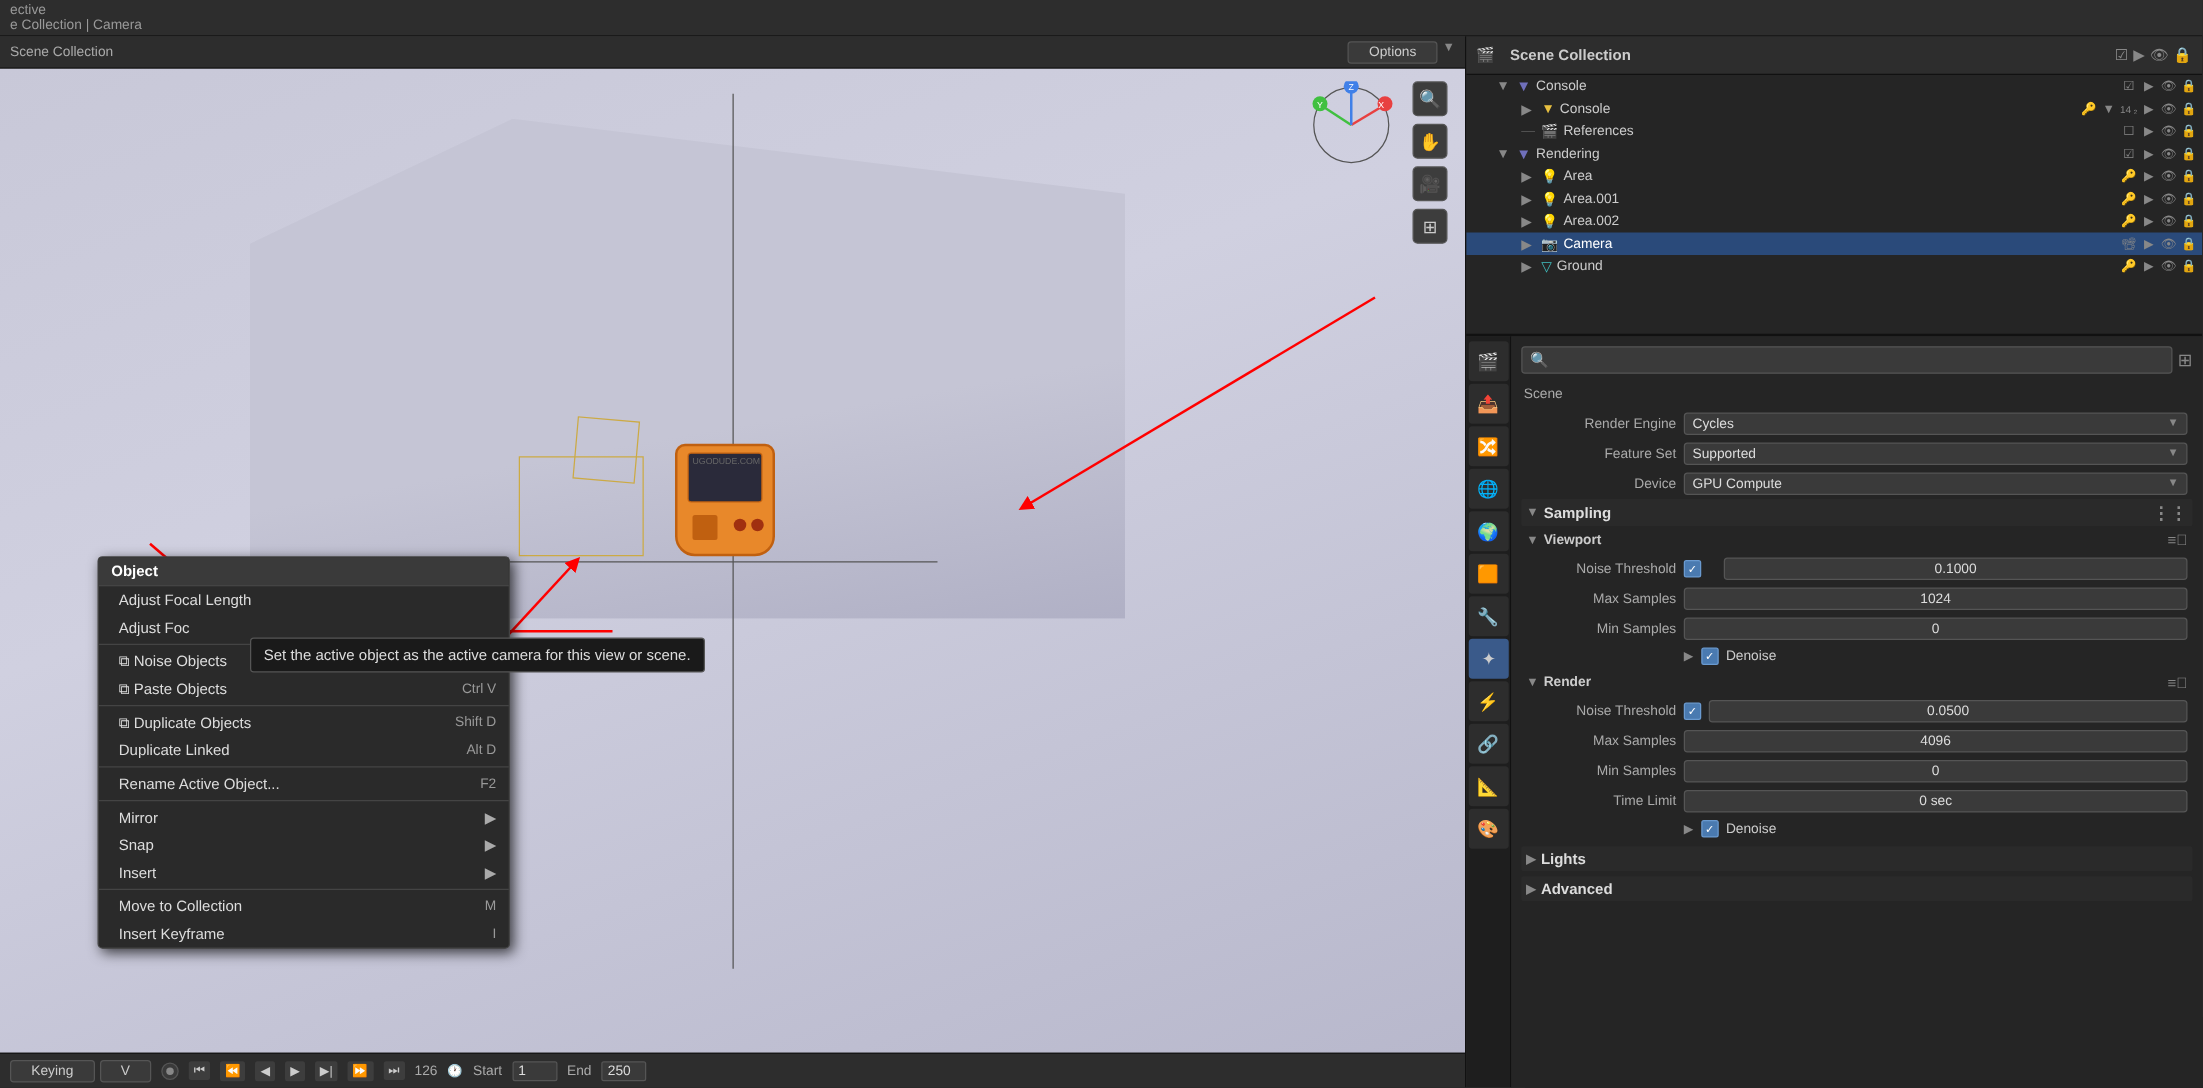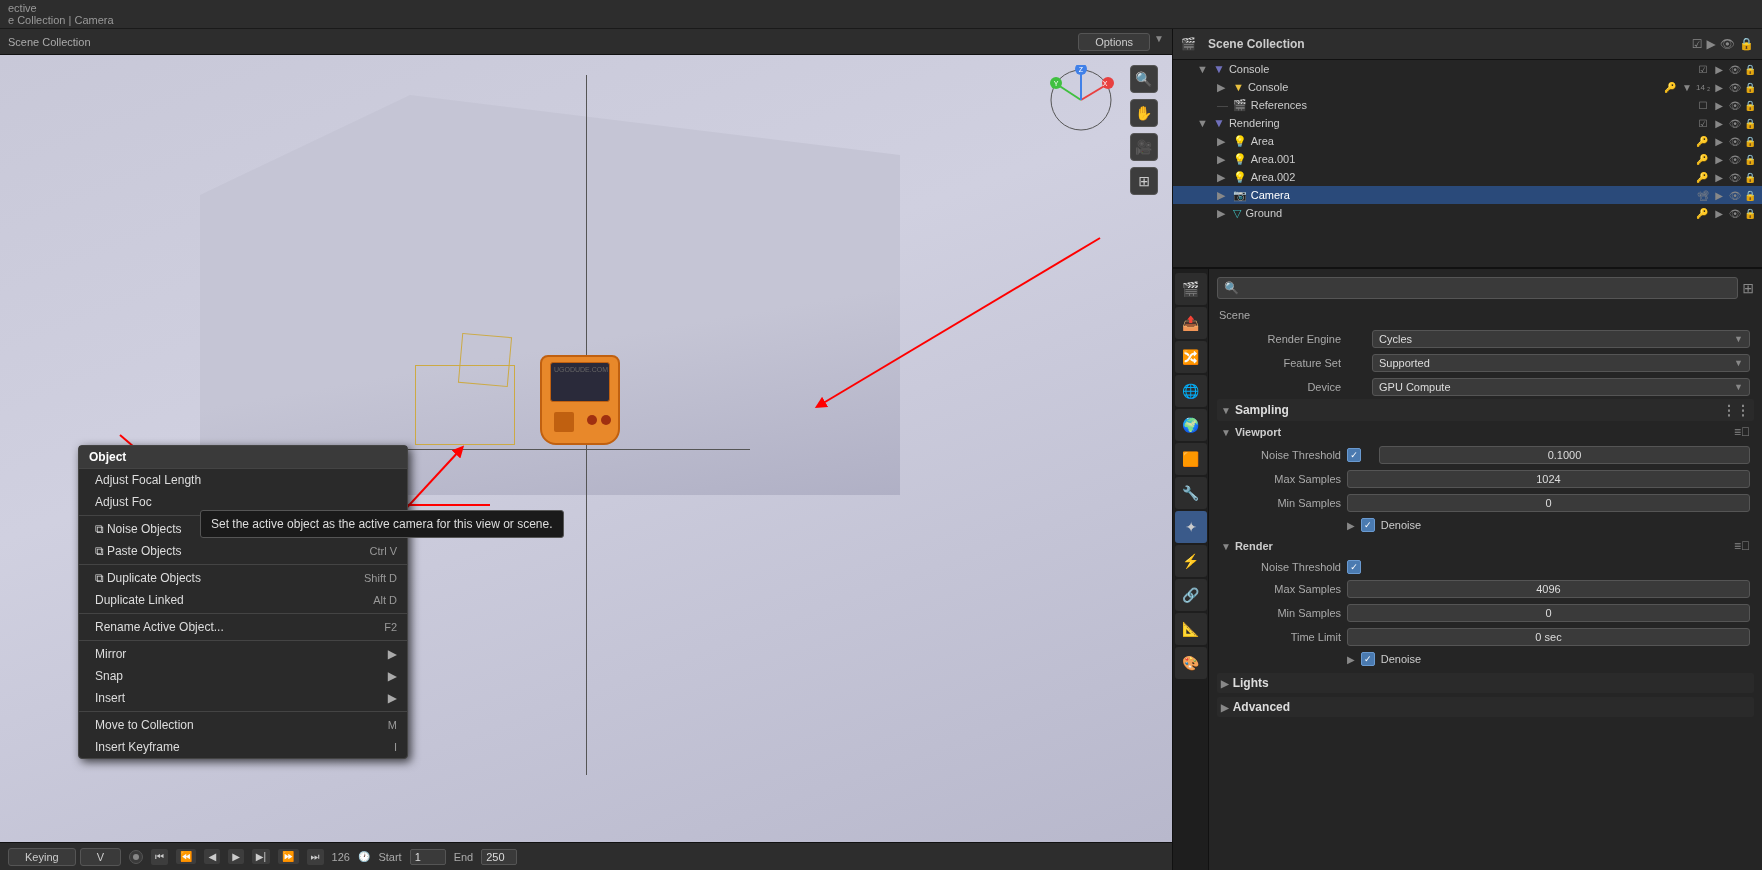--- a/index.html
+++ b/index.html
@@ -456,24 +456,22 @@
 
     .prop-dropdown {
       flex: 1;
       background: #3a3a3a;
       border: 1px solid #555;
       border-radius: 3px;
       padding: 2px 6px;
       color: #ddd;
       font-size: 11px;
       display: flex;
-      align-items: center;
       justify-content: space-between;
       cursor: pointer;
-      margin-left: 25px;
     }
 
     .prop-dropdown .arrow {
       color: #888;
       font-size: 9px;
     }
 
     .prop-checkbox {
       width: 14px;
       height: 14px;
@@ -1000,20 +998,21 @@
 
           <div class="subsection-header">
             <span class="subsection-expand">▼</span>
             <span>Render</span>
             <span class="list-icon">≡⃝</span>
           </div>
 
           <div class="prop-row">
             <span class="prop-label">Noise Threshold</span>
             <div class="prop-checkbox">✓</div>
+            <div class="prop-value" style="text-align:center;">0.0500</div>
           </div>
 
           <div class="prop-row">
             <span class="prop-label">Max Samples</span>
             <div class="prop-value" style="text-align:center;">4096</div>
           </div>
 
           <div class="prop-row">
             <span class="prop-label">Min Samples</span>
             <div class="prop-value" style="text-align:center;">0</div>

